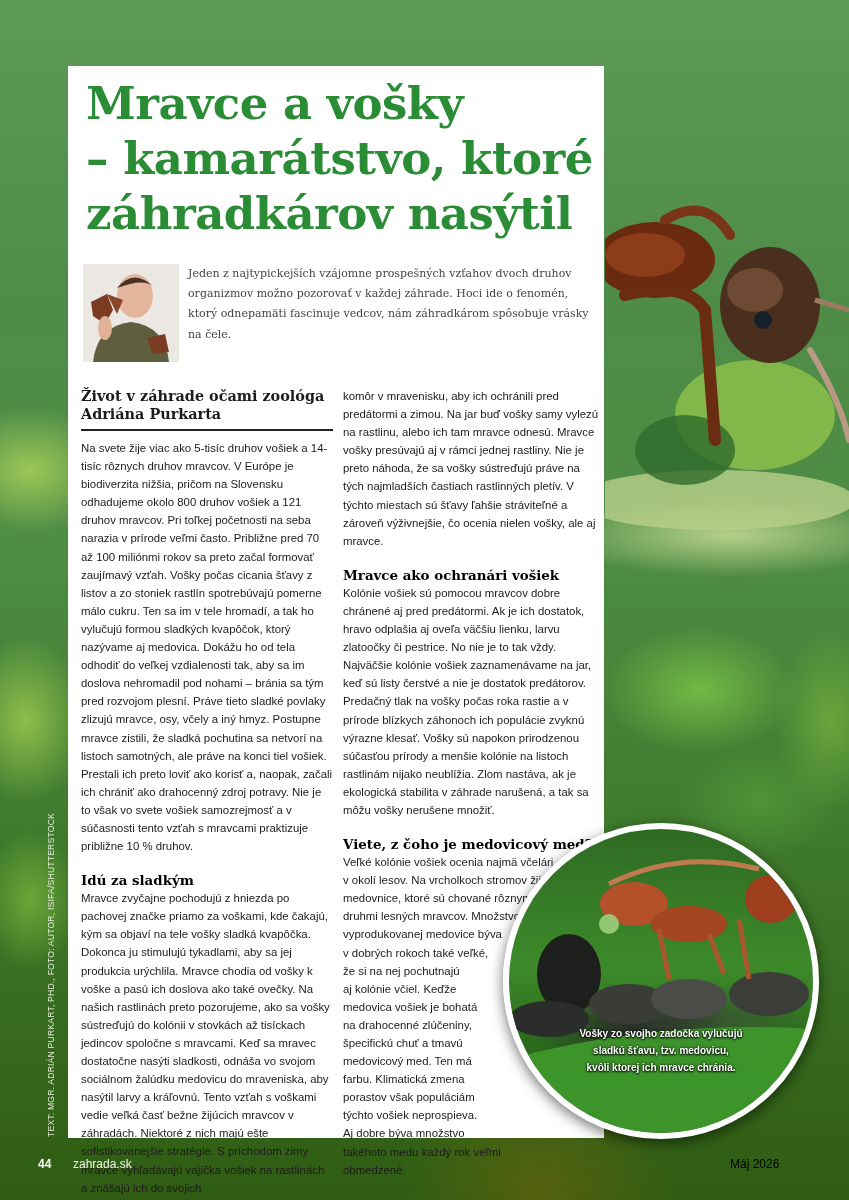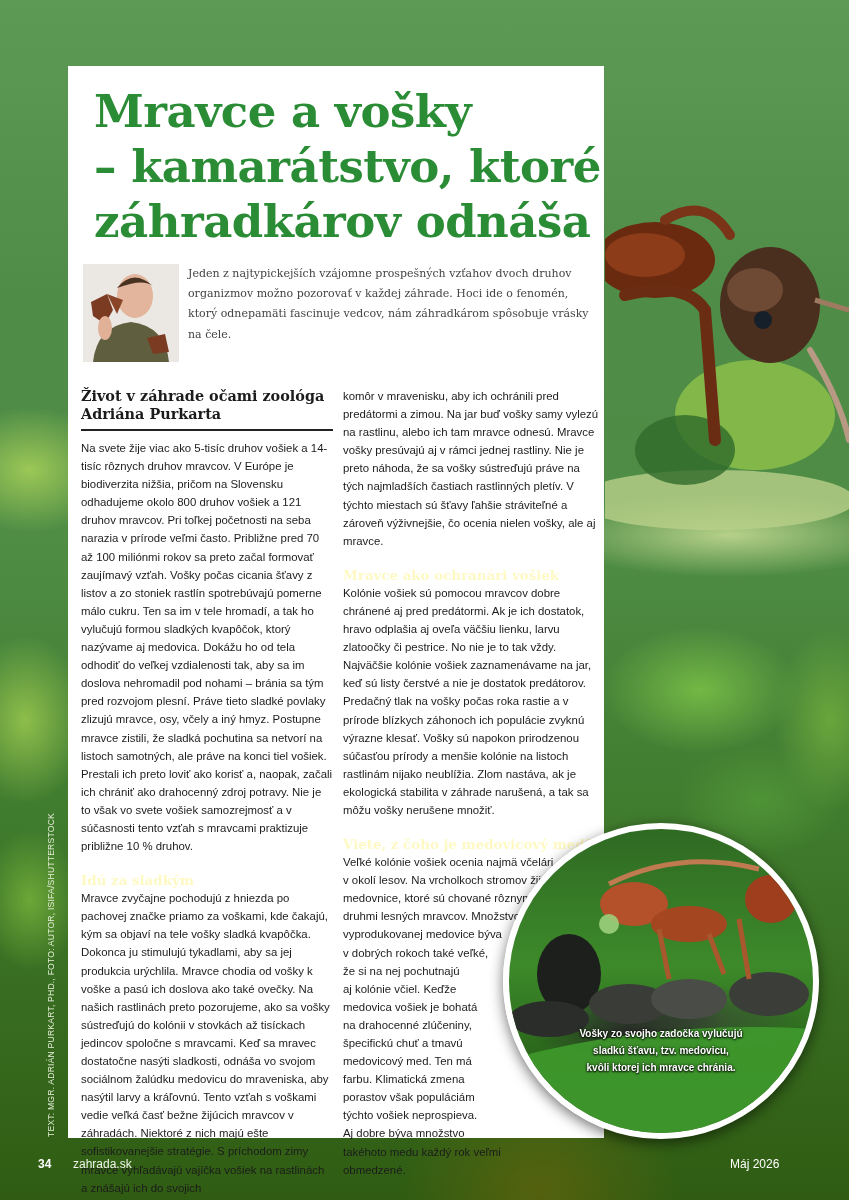--- a/index.html
+++ b/index.html
@@ -47,21 +47,21 @@
   .col p { margin:0; }
   .col1 { left:81px; top:387px; width:252px; }
   .col2 { left:343px; top:387px; width:256px; }
   .box-head {
     font-family:"DejaVu Serif", serif; font-weight:bold; font-size:14.4px;
     line-height:18px; color:#1c1c1c; padding-bottom:6px;
     border-bottom:2px solid #222; margin-bottom:8px;
   }
   .sub {
     font-family:"DejaVu Serif", serif; font-weight:bold;
-    color:#fef9c3; font-size:13.4px; line-height:18px; margin-top:16px;
+    color:#000000; font-size:13.4px; line-height:18px; margin-top:16px;
   }
   
   .circle {
     position:absolute; left:503px; top:823px; width:316px; height:316px;
     border-radius:50%; border:6px solid #fff; box-sizing:border-box;
     overflow:hidden; box-shadow:0 4px 14px rgba(0,0,0,.55);
     background:
       radial-gradient(ellipse 140px 60px at 120px 200px, rgba(40,40,40,.9), transparent 70%),
       radial-gradient(ellipse 170px 50px at 180px 190px, rgba(60,60,60,.7), transparent 70%),
       linear-gradient(180deg, #2f6a23 0%, #3d8a2a 45%, #2c6b1c 70%, #1f5a14 100%);
@@ -73,21 +73,21 @@
     text-shadow:0 1px 2px #000, 0 0 3px #000;
   }
   
   .credit {
     position:absolute; left:46px; top:1137px;
     transform-origin:0 0; transform:rotate(-90deg);
     font-size:8.6px; color:#e6efd9; letter-spacing:0.2px; white-space:nowrap;
   }
   .footer-page { position:absolute; left:38px; top:1157px; color:#fff; font-weight:bold; font-size:12px; }
   .footer-site { position:absolute; left:73px; top:1157px; color:#f0f4ea; font-size:12px; }
-  .footer-date { position:absolute; left:730px; top:1157px; color:#ffffff; font-size:12px; }
+  .footer-date { position:absolute; left:730px; top:1157px; color:#000000; font-size:12px; }
 </style>
 </head>
 <body>
 
 <div class="bg"></div>
 
 <svg class="ant" viewBox="0 0 244 330">
   <ellipse cx="110" cy="300" rx="140" ry="30" fill="#b9cf8a" opacity=".8"></ellipse>
   <ellipse cx="150" cy="215" rx="80" ry="55" fill="#8cc04a" opacity=".85"></ellipse>
   <ellipse cx="80" cy="250" rx="50" ry="35" fill="#2f6a2a" opacity=".8"></ellipse>
@@ -97,24 +97,24 @@
   <ellipse cx="150" cy="90" rx="28" ry="22" fill="#6e4a34"></ellipse>
   <circle cx="158" cy="120" r="9" fill="#15202a"></circle>
   <path d="M20 95 Q80 80 100 110 L110 240" stroke="#6b2c14" stroke-width="12" fill="none" stroke-linecap="round"></path>
   <path d="M60 20 Q100 -5 125 35" stroke="#7a3418" stroke-width="10" fill="none" stroke-linecap="round"></path>
   <path d="M205 150 Q235 200 244 240" stroke="#b89a84" stroke-width="6" fill="none" stroke-linecap="round"></path>
   <path d="M210 100 L244 110" stroke="#9e7a60" stroke-width="5" fill="none"></path>
 </svg>
 
 <div class="panel"></div>
 
-<h1 class="title" style="margin:8px;">
+<h1 class="title" style="margin:0;">
   <div>Mravce a vošky</div>
   <div>– kamarátstvo, ktoré</div>
-  <div>záhradkárov odnáša</div>
+  <div>záhradkárov nasýtil</div>
 </h1>
 
 <div class="author-photo">
   <svg width="96" height="98" viewBox="0 0 96 98">
     <rect width="96" height="98" fill="#ebe8e3"></rect>
     <path d="M10 98 Q14 62 48 58 Q82 62 86 98 Z" fill="#5f5f3f"></path>
     <ellipse cx="52" cy="32" rx="18" ry="22" fill="#e3b59c"></ellipse>
     <path d="M34 24 Q50 4 70 22 Q60 14 34 24 Z" fill="#4a3222"></path>
     <path d="M8 38 L24 30 L30 46 L22 60 L10 52 Z" fill="#7b3a22"></path>
     <path d="M24 30 L40 36 L34 50 Z" fill="#8a4428"></path>
@@ -176,15 +176,15 @@
   </svg>
   <div class="caption">
     <div>Vošky zo svojho zadočka vylučujú</div>
     <div>sladkú šťavu, tzv. medovicu,</div>
     <div>kvôli ktorej ich mravce chránia.</div>
   </div>
 </div>
 
 <div class="credit">TEXT: MGR. ADRIÁN PURKART, PHD., FOTO: AUTOR, ISIFA/SHUTTERSTOCK</div>
 
-<div class="footer-page">34</div>
+<div class="footer-page">44</div>
 <div class="footer-site">zahrada.sk</div>
 <div class="footer-date">Máj 2026</div>
 
 </body></html>

